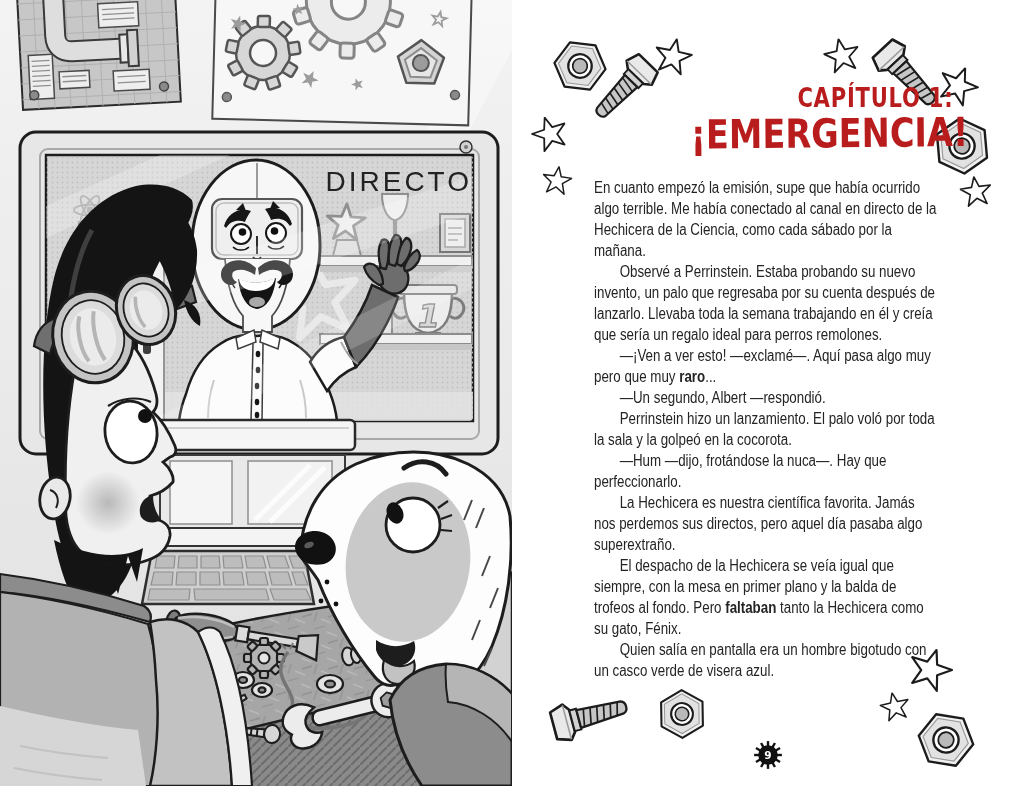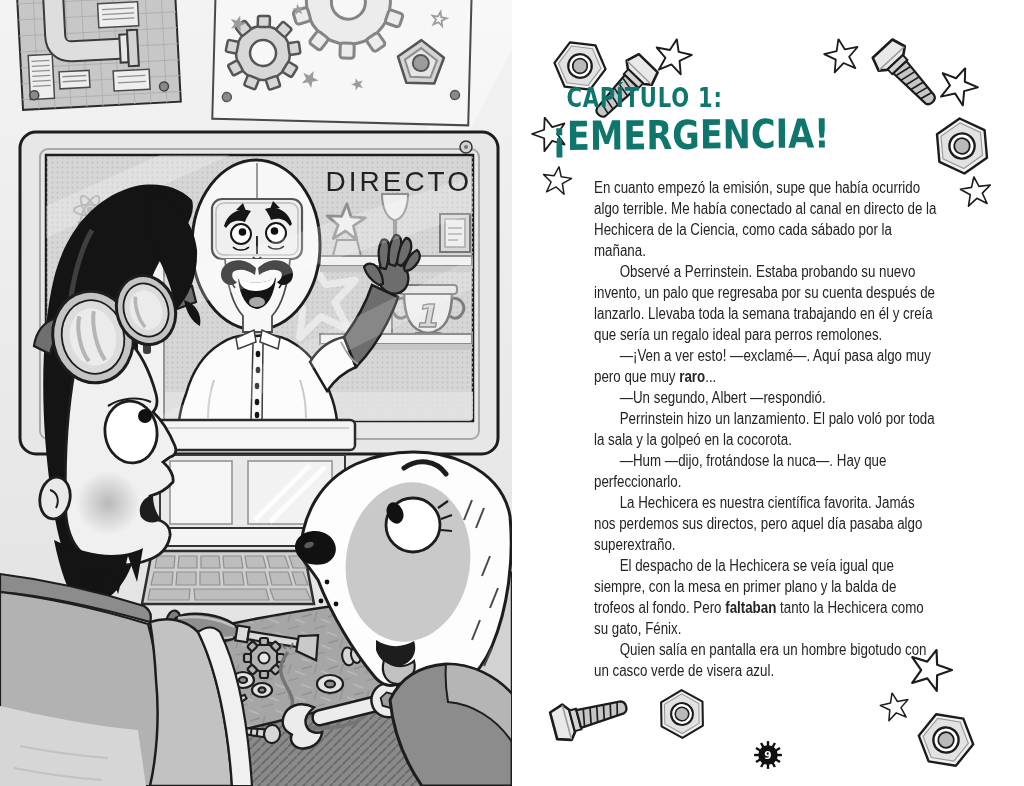--- a/index.html
+++ b/index.html
@@ -1,20 +1,20 @@
 <!DOCTYPE html>
 <html><head>
 <meta charset="utf-8">
 <style>
   html,body{margin:0;padding:0}
   body{width:1024px;height:786px;position:relative;overflow:hidden;background:#ffffff;
        font-family:"Liberation Sans",sans-serif;}
   .page-left{position:absolute;left:0;top:0;width:512px;height:786px}
   .page-right{position:absolute;left:512px;top:0;width:512px;height:786px;background:#ffffff}
-  .title-block{position:absolute;left:0;right:16px;top:82px;text-align:left;color:#0f766e;z-index:3}
+  .title-block{position:absolute;left:0;right:16px;top:82px;text-align:right;color:#b91c1c;z-index:3}
   .kicker{display:block;font-family:"DejaVu Sans",sans-serif;font-weight:bold;font-size:27px;
           letter-spacing:1px;transform:scaleX(.78)}
   .title{display:block;font-family:"DejaVu Sans",sans-serif;font-weight:bold;font-size:40px;
          margin-top:-2px;transform:scaleX(.84) rotate(-.5deg)}
   .body-text{position:absolute;left:82px;top:177px;width:402px;transform:scaleX(.855);
              transform-origin:0 0;font-size:15.6px;line-height:21px;color:#242424;z-index:3}
   .para{margin:0}
   .para.indent{text-indent:30px}
   .body-text b{font-weight:bold}
   .deco{position:absolute;z-index:2}

